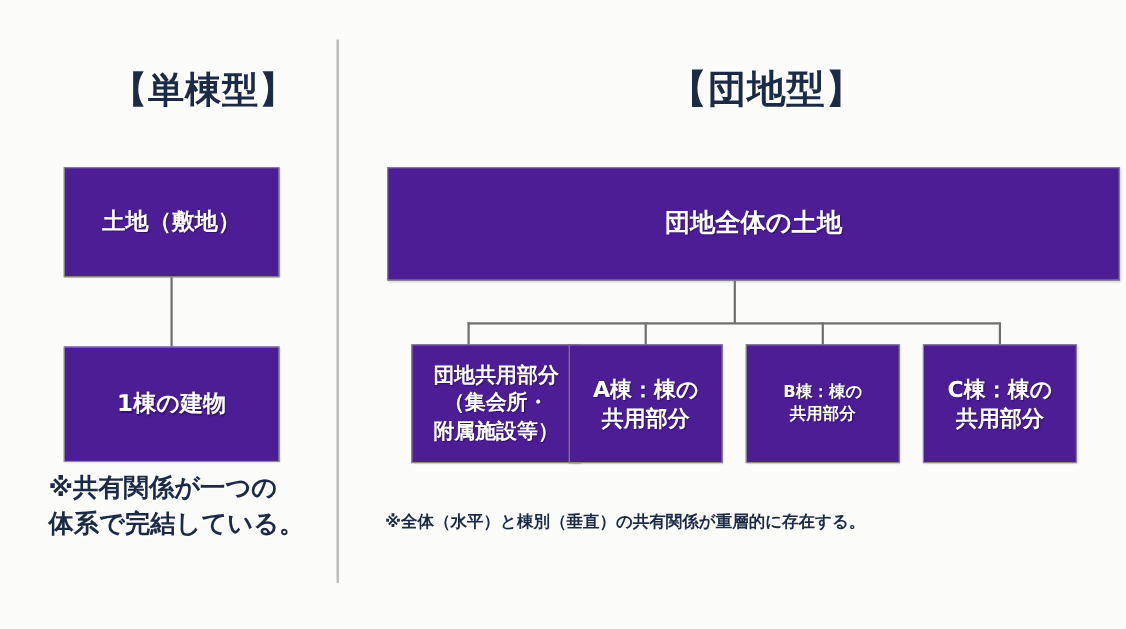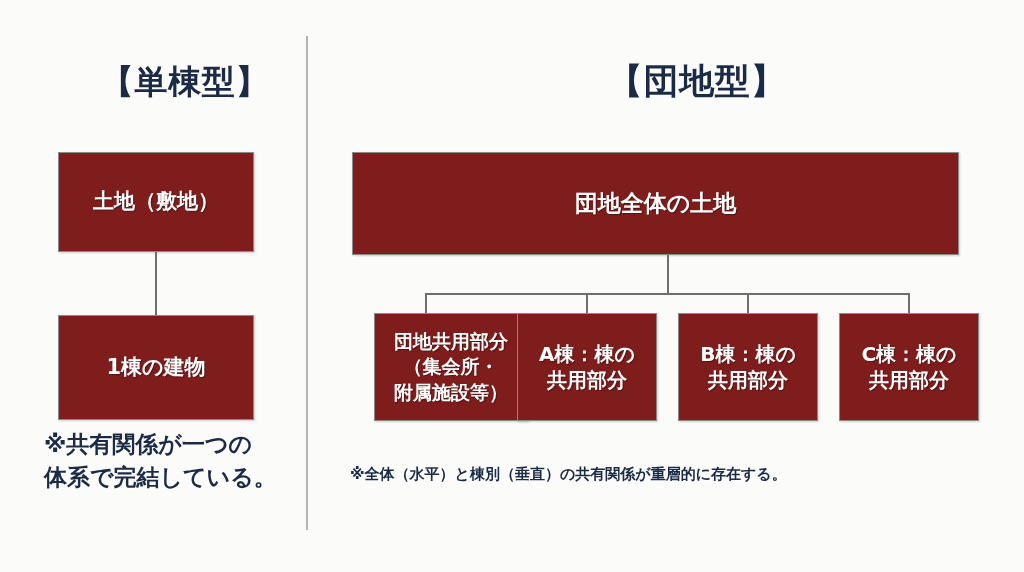--- a/index.html
+++ b/index.html
@@ -47,46 +47,46 @@
     left: 306px;
     top: 58px;
     width: 718px;
     text-align: center;
     font-size: 35px;
   }
 
   
   .box {
     position: absolute;
-    background: #7f1d1d;
+    background: #4c1d95;
     border: 1px solid #8a8a8a;
     box-shadow: 1px 1px 2px rgba(0,0,0,0.18);
     box-sizing: border-box;
     display: flex;
     align-items: center;
     justify-content: center;
     color: #ffffff;
     text-align: center;
     line-height: 1.32;
     font-weight: bold;
     text-shadow: 1px 1px 1px rgba(0,0,0,0.35);
     white-space: pre-line;
   }
 
   
   #box-land       { left: 58px;  top: 152px; width: 196px; height: 100px; font-size: 21px; }
   #box-building   { left: 58px;  top: 315px; width: 196px; height: 105px; font-size: 21px; }
 
   
-  #box-estate-land { left: 352px; top: 152px; width: 607px; height: 103px; font-size: 23px; }
+  #box-estate-land { left: 352px; top: 152px; width: 666px; height: 103px; font-size: 23px; }
 
   
   #box-common    { left: 350px; top: 313px; width: 154px; height: 108px; font-size: 19px; margin-left: 24px; }
   #box-bldg-a    { left: 517px; top: 313px; width: 140px; height: 108px; font-size: 20px; }
-  #box-bldg-b    { left: 678px; top: 313px; width: 140px; height: 108px; font-size: 20px; }
+  #box-bldg-b    { left: 678px; top: 313px; width: 140px; height: 108px; font-size: 15px; }
   #box-bldg-c    { left: 839px; top: 313px; width: 140px; height: 108px; font-size: 20px; }
 
   
   .conn { position: absolute; background: #6e6e6e; }
   .conn-v { width: 2px; }
   .conn-h { height: 2px; }
 
   
   #conn-left      { left: 155px; top: 252px; height: 63px; }
 

